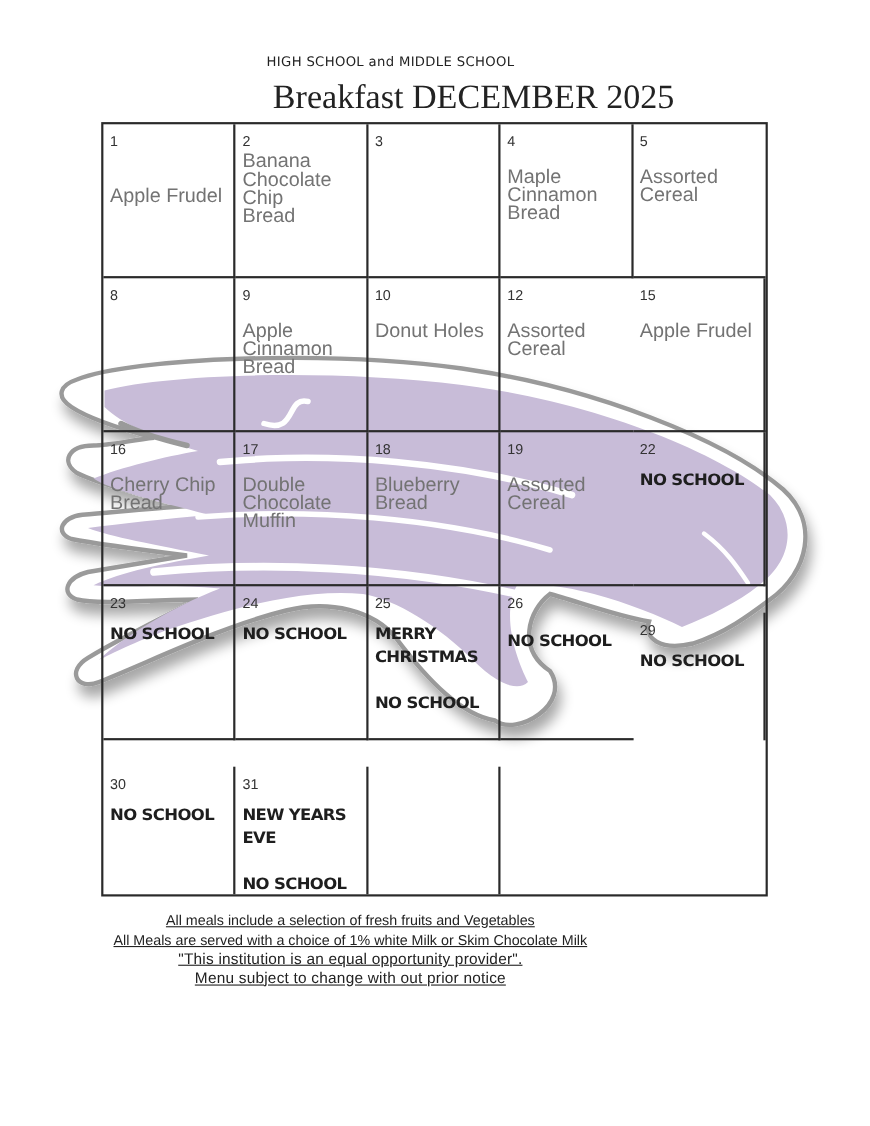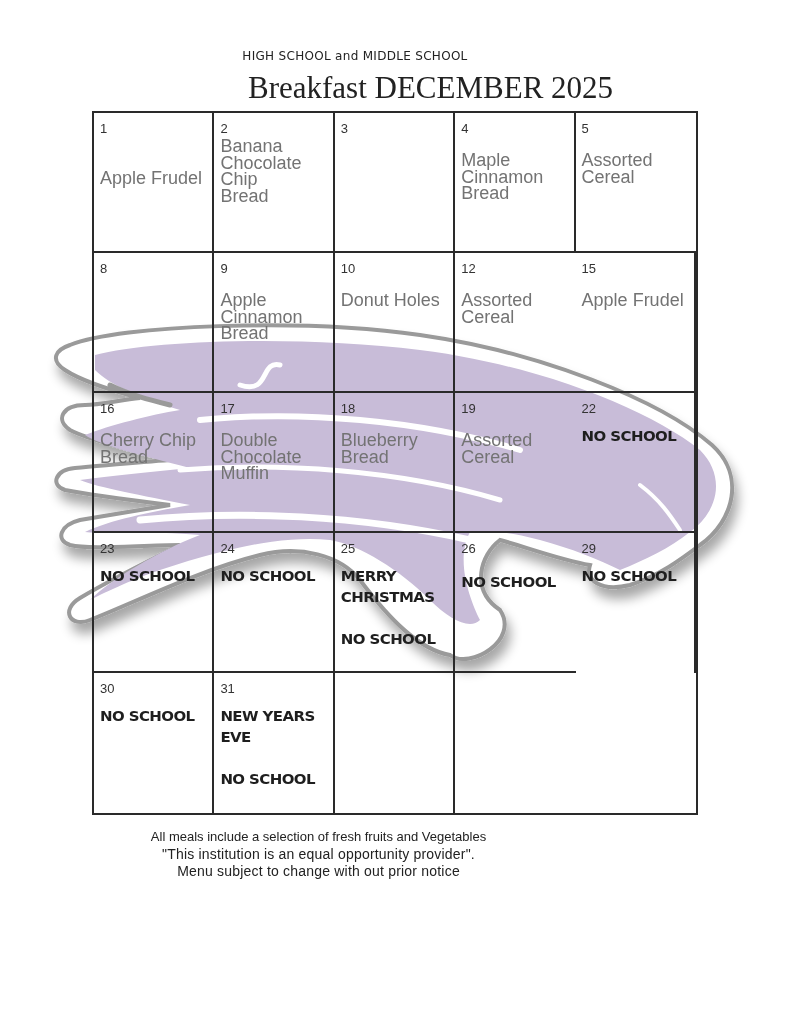--- a/index.html
+++ b/index.html
@@ -4,26 +4,26 @@
 <style>
   html, body { margin:0; padding:0; background:#ffffff; }
   body { width:791px; height:1024px; position:relative; overflow:hidden; font-family:"Liberation Sans", sans-serif; color:#222; }
   .subtitle { position:absolute; top:49px; left:0; width:702px; text-align:center; padding-left:0; font-family:"DejaVu Sans", sans-serif; font-size:12px; letter-spacing:0.3px; color:#222; }
   .subtitle span { position:relative; left:4px; }
   .title { position:absolute; top:70px; left:235px; font-family:Liberation Serif, serif; font-size:31px; color:#222; white-space:nowrap;margin-left:13px; }
   .watermark { position:absolute; left:0; top:0; width:791px; height:1024px; pointer-events:none; }
   .grid { position:absolute; left:92px; top:111px; width:606px; height:704px; border:2px solid #2a2a2a; box-sizing:border-box; display:grid; grid-template-columns:repeat(5, 1fr); grid-template-rows:repeat(5, 1fr); }
   .cell { border-right:2px solid #2a2a2a; border-bottom:2px solid #2a2a2a; position:relative; padding:8px 0 0 6px; box-sizing:border-box; overflow:hidden; }
   .cell.c5 { border-right:none; }
-  .cell.r5 { border-bottom:none; }
+  .cell.r5 { border-bottom:none;margin-top:24px; }
   .daynum { font-size:13px; color:#333; line-height:15px; display:block; }
   .item { font-size:18px; line-height:16.5px; color:#737373; display:block; margin-top:16px; white-space:pre-line; }
   .item.tight { margin-top:0; }
   .noschool { font-family:"DejaVu Sans", sans-serif; font-weight:bold; font-size:15px; letter-spacing:-0.6px; color:#1e1e1e; line-height:22px; display:block; white-space:pre-line; transform:scaleY(0.95); transform-origin:left top; }
-  .footer { position:absolute; top:828px; left:0; width:637px; text-align:center; }
+  .footer { position:absolute; top:828px; left:0; width:637px; text-align:center;text-decoration:underline; }
   .footer div { font-size:13px; line-height:17.5px; color:#222; }
   .footer .big { font-size:14px; letter-spacing:0.2px; }
 </style>
 </head>
 <body>
 
 <div class="subtitle"><span>HIGH SCHOOL and MIDDLE SCHOOL</span></div>
 <div class="title">Breakfast DECEMBER 2025</div>
 
 <svg class="watermark" viewBox="0 0 791 1024">
@@ -155,15 +155,16 @@
 EVE
 
 NO SCHOOL</span>
     </div>
   <div class="cell r5"></div>
   <div class="cell r5 c5"></div>
 </div>
 
 <div class="footer">
   <div>All meals include a selection of fresh fruits and Vegetables</div>
+  <div>All Meals are served with a choice of 1% white Milk or Skim Chocolate Milk</div>
   <div class="big">"This institution is an equal opportunity provider".</div>
   <div class="big">Menu subject to change with out prior notice</div>
 </div>
 
 </body></html>

